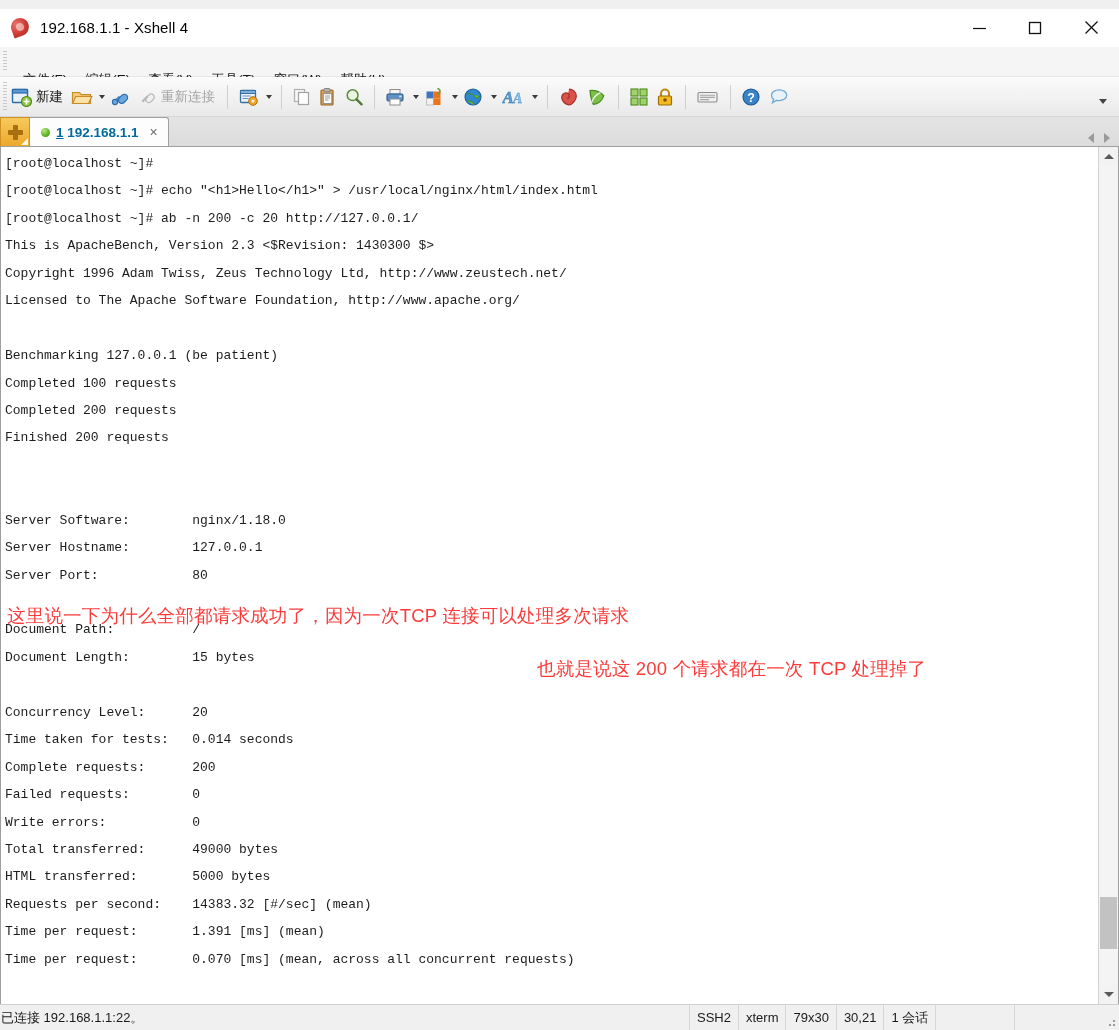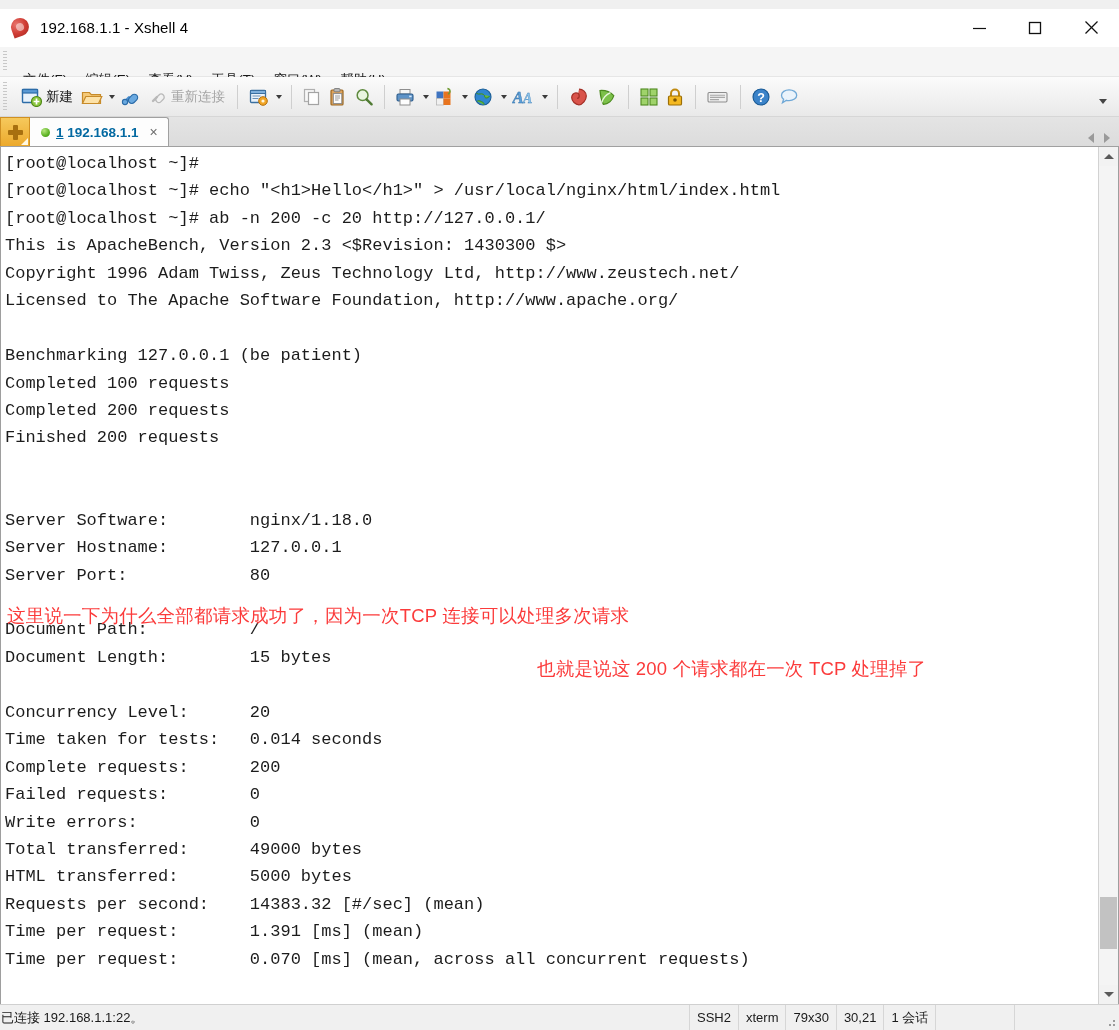--- a/index.html
+++ b/index.html
@@ -94,21 +94,21 @@
     margin-top: 36px;
   }
 
   
   .toolbar {
     height: 40px;
     flex: 0 0 40px;
     background: linear-gradient(to bottom, #fbfbfb 0%, #f2f2f2 50%, #e9e9e9 100%);
     display: flex;
     align-items: center;
-    padding-left: 18px;
+    padding-left: 8px;
     border-bottom: 1px solid #d6d6d6;
     position: relative;
   }
   .toolbar::before {
     content: "";
     position: absolute;
     left: 3px; top: 5px; bottom: 5px;
     width: 4px;
     background-image: repeating-linear-gradient(to bottom, #c8c8c8 0 1px, transparent 1px 3px);
   }
@@ -255,21 +255,21 @@
   }
   .term {
     flex: 1 1 auto;
     position: relative;
     background: #ffffff;
     overflow: hidden;
     padding: 3px 0 0 4px;
   }
   .term-line {
     font-family: "Liberation Mono", "DejaVu Sans Mono", monospace;
-    font-size: 17px;
+    font-size: 13px;
     line-height: 27.45px;
     color: #1c1c1c;
     white-space: pre;
     letter-spacing: 0px;
     height: 27.45px;
   }
   .term-line.empty { color: transparent; }
   .annot {
     position: absolute;
     color: #fb3b3b;

